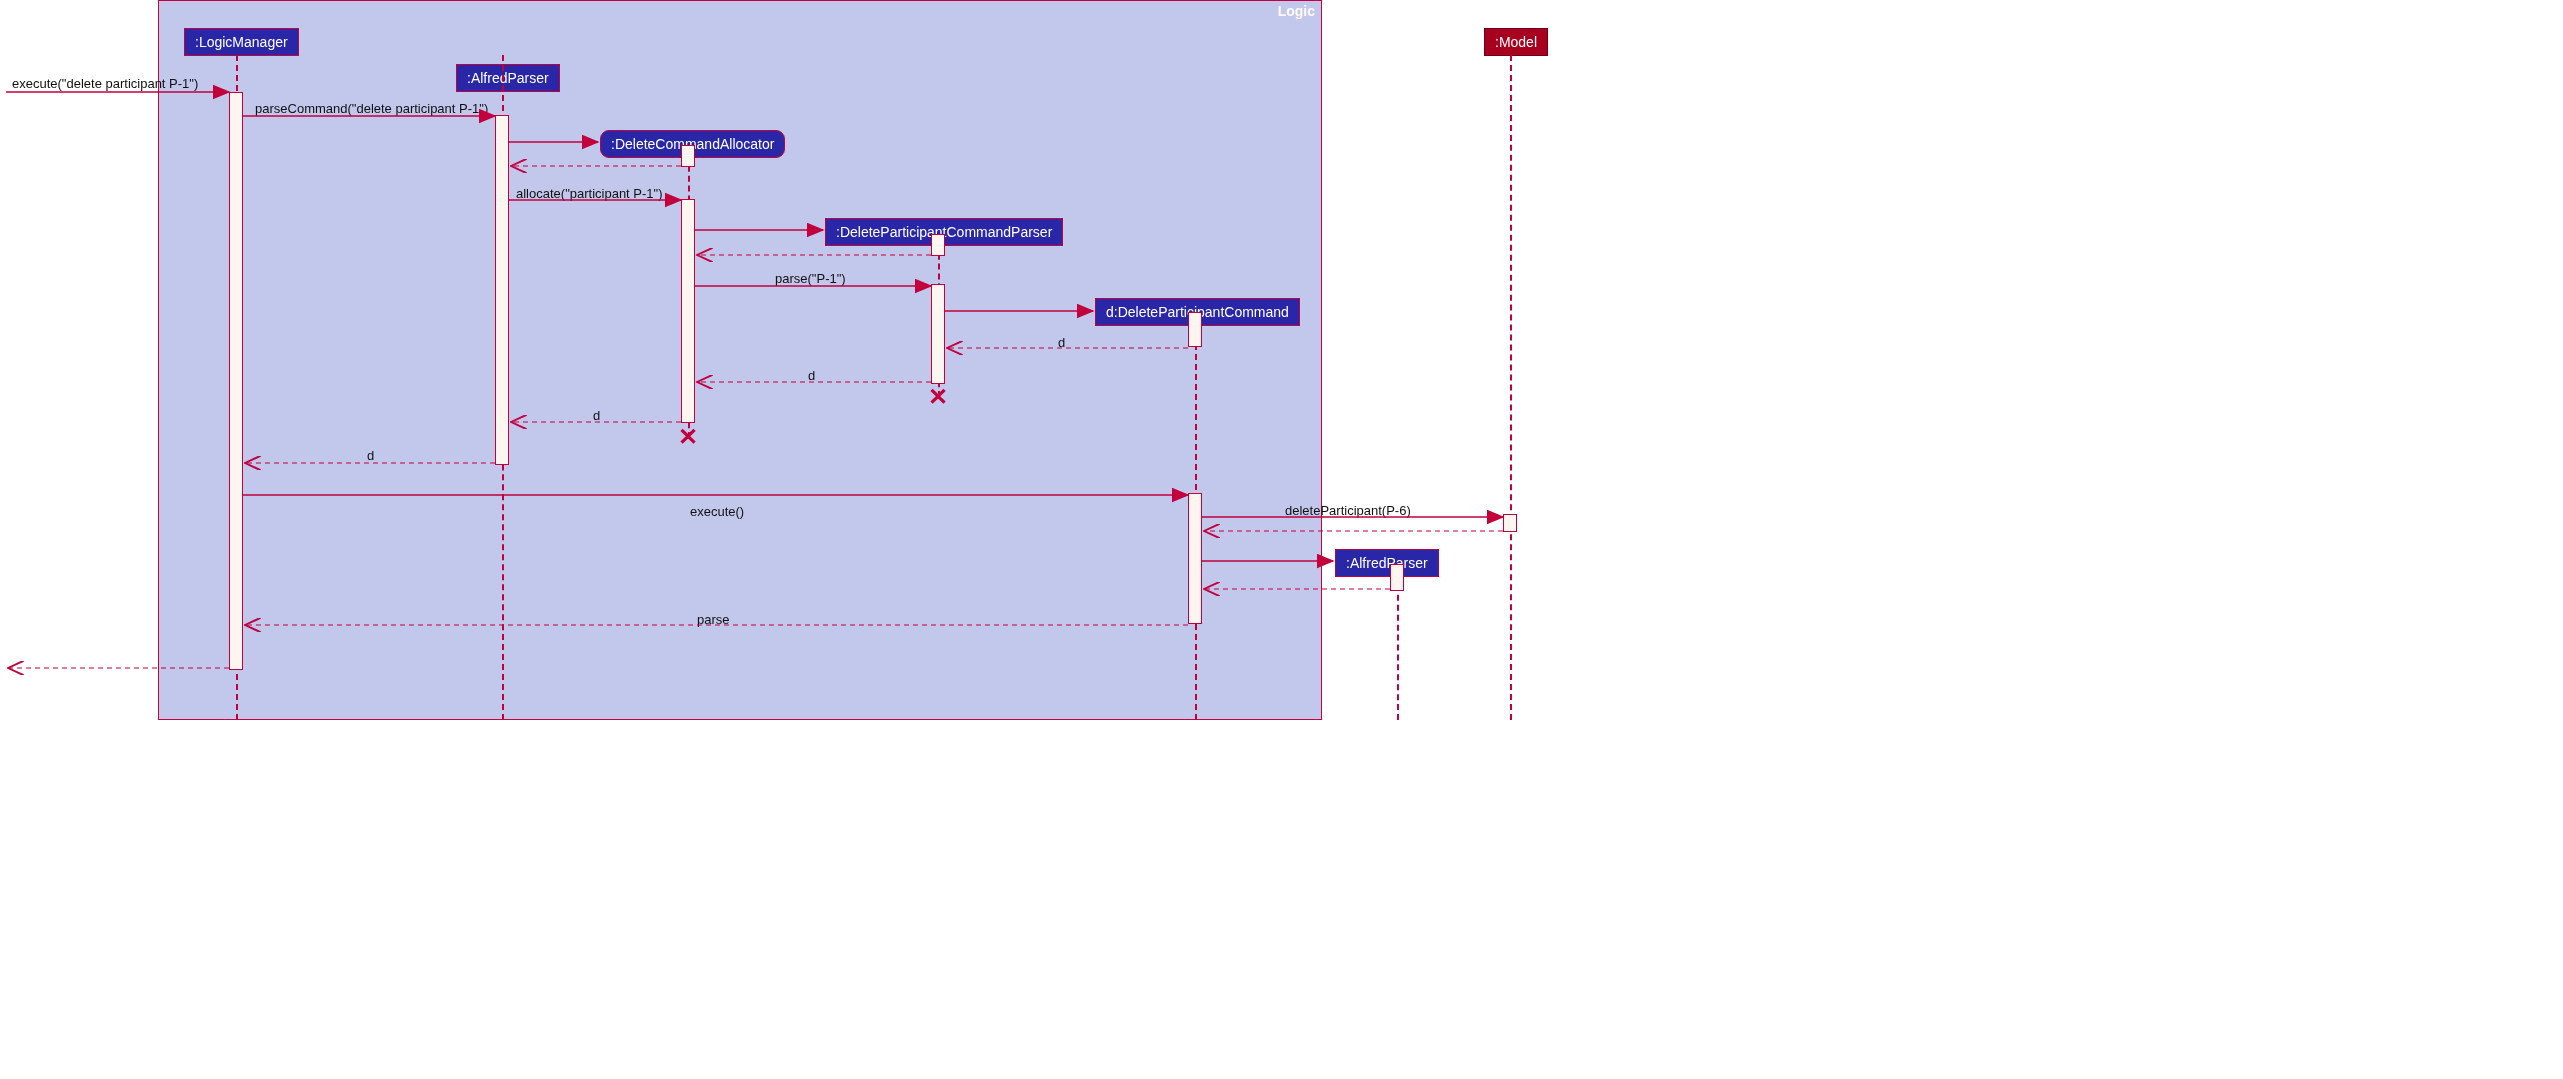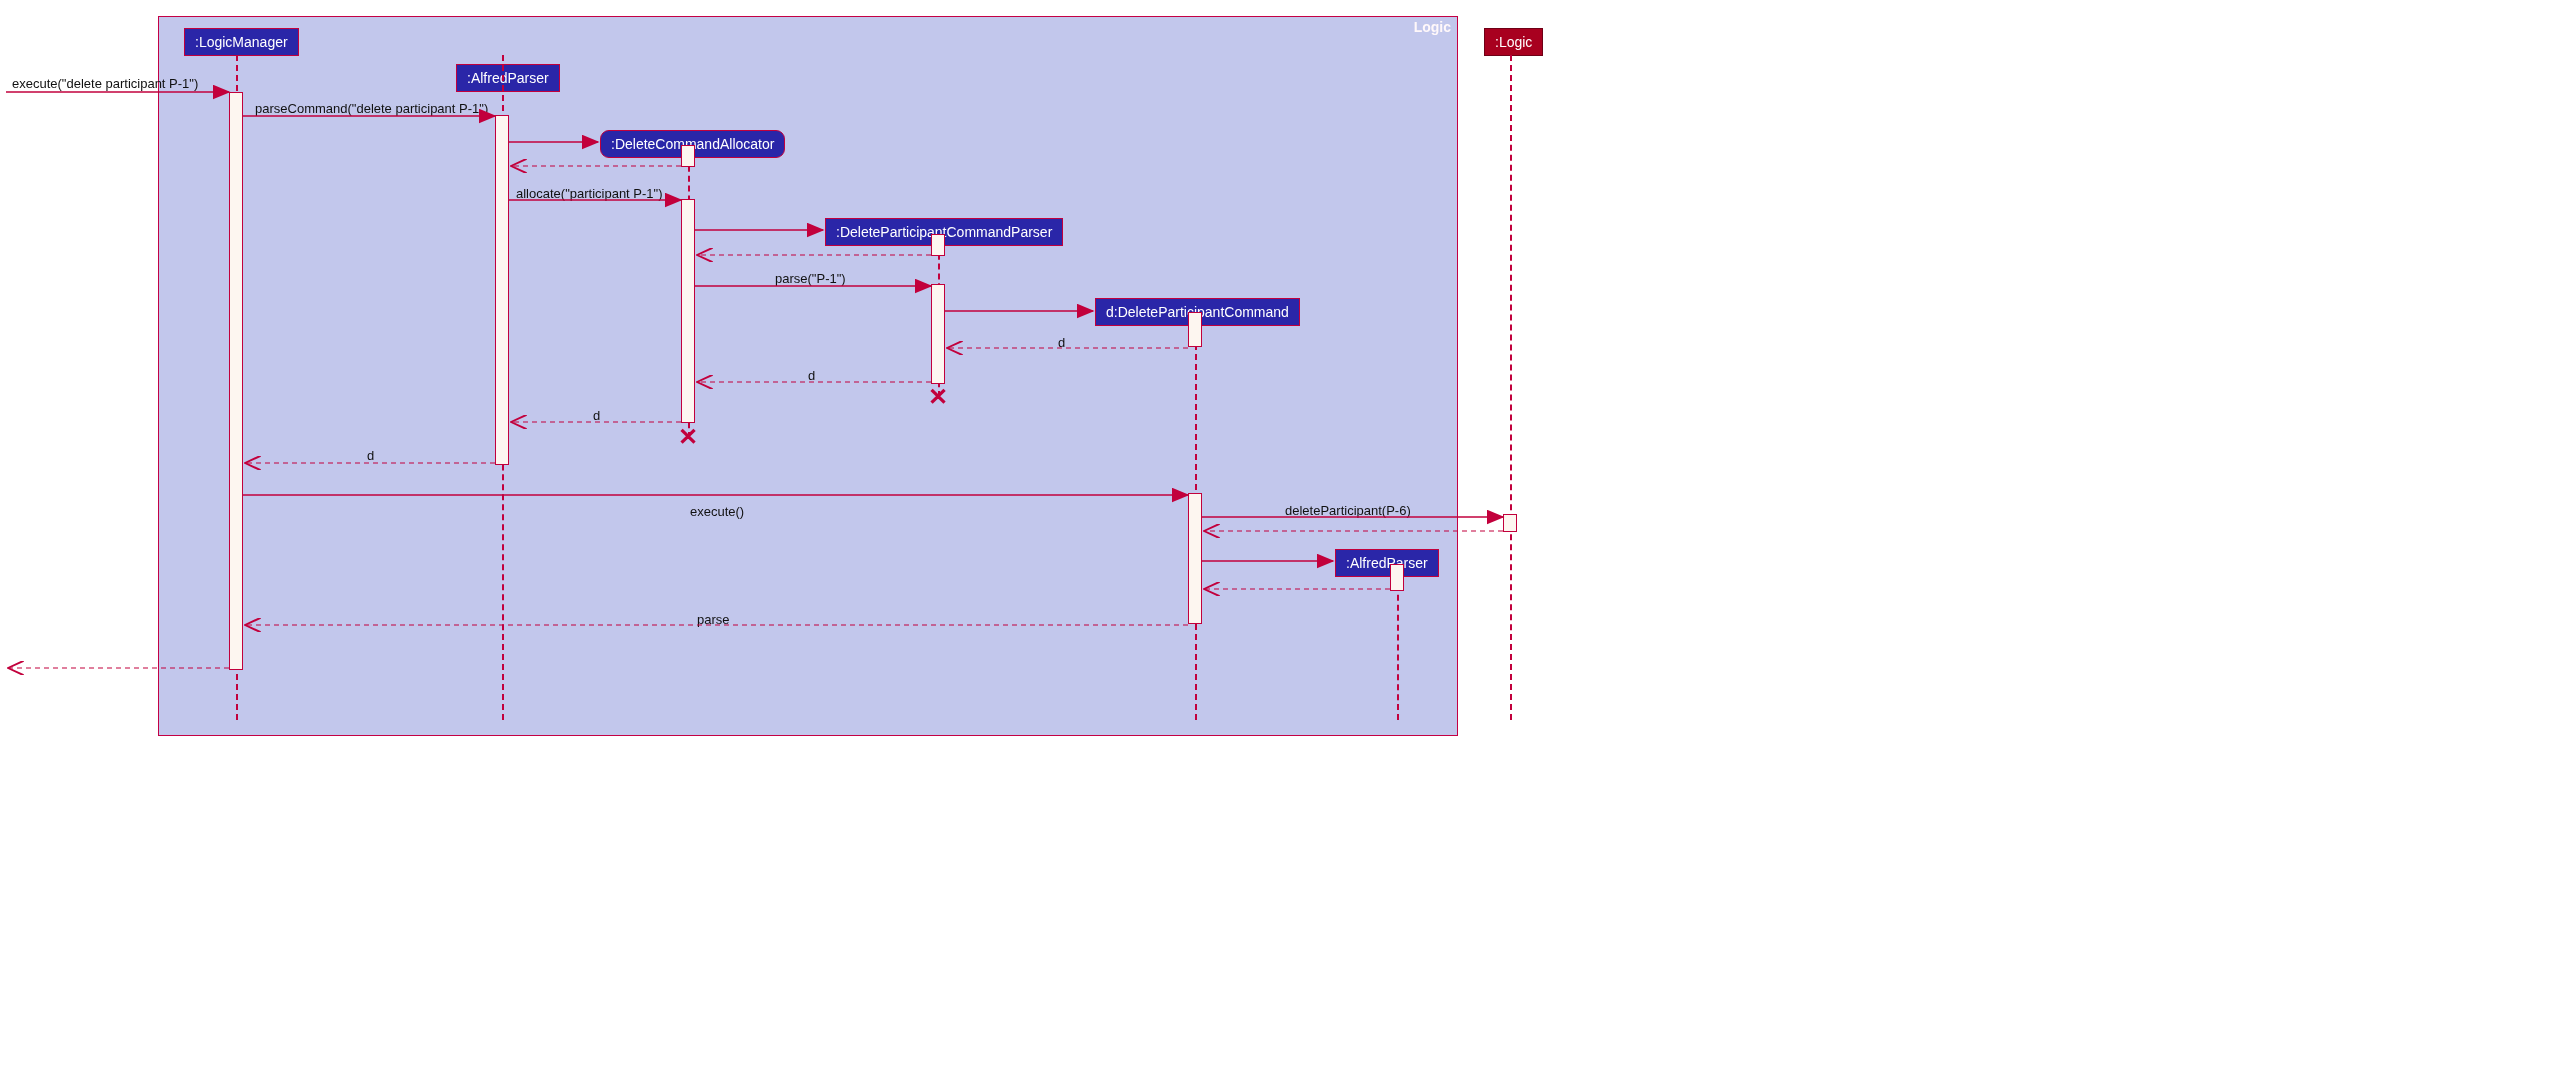--- a/index.html
+++ b/index.html
@@ -15,22 +15,22 @@
     width: 2563px;
     height: 1079px;
   }
   
   .frame {
     position: absolute;
     box-sizing: border-box;
   }
   .frame-logic {
     left: 158px;
-    top: 16px;
-    width: 1300px;
+    top: 0px;
+    width: 1164px;
     height: 720px;
     background: #c2c7ec;
     border: 1.5px solid #c40044;
   }
   .frame-model {
     left: 1461px;
     top: 0px;
     width: 100px;
     height: 720px;
     background: #e77e92;
@@ -107,21 +107,21 @@
   <div class="frame frame-logic">
     <div class="frame-label">Logic</div>
   </div>
 
   <div class="head" style="left:184px; top:28px;"><span>:LogicManager</span></div>
   <div class="head" style="left:456px; top:28px;margin-top:36px;"><span>:AlfredParser</span></div>
   <div class="head" style="left:600px; top:130px;border-radius:9px;"><span>:DeleteCommandAllocator</span></div>
   <div class="head" style="left:825px; top:218px;"><span>:DeleteParticipantCommandParser</span></div>
   <div class="head" style="left:1095px; top:298px;"><span>d:DeleteParticipantCommand</span></div>
   <div class="head" style="left:1335px; top:549px;"><span>:AlfredParser</span></div>
-  <div class="head head-model" style="left:1484px; top:28px;"><span>:Logic</span></div>
+  <div class="head head-model" style="left:1484px; top:28px;"><span>:Model</span></div>
 
   <div class="lifeline" style="left:236px; top:55px; height:665px;"></div>
   <div class="lifeline" style="left:502px; top:55px; height:665px;"></div>
   <div class="lifeline" style="left:688px; top:156px; height:282px;"></div>
   <div class="lifeline" style="left:938px; top:244px; height:153px;"></div>
   <div class="lifeline" style="left:1195px; top:324px; height:396px;"></div>
   <div class="lifeline" style="left:1397px; top:575px; height:145px;"></div>
   <div class="lifeline" style="left:1510px; top:55px; height:665px;"></div>
 
   <div class="act" style="left:229px; top:92px; height:578px;"></div>

